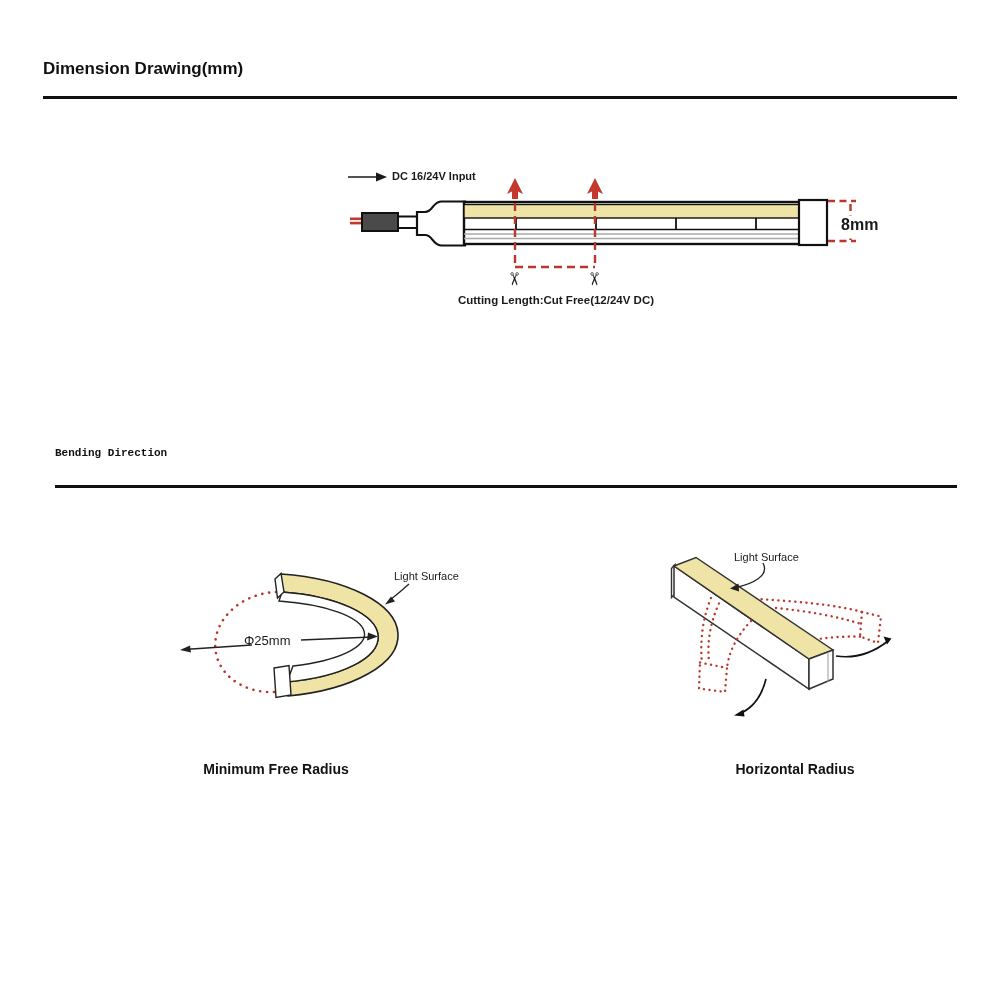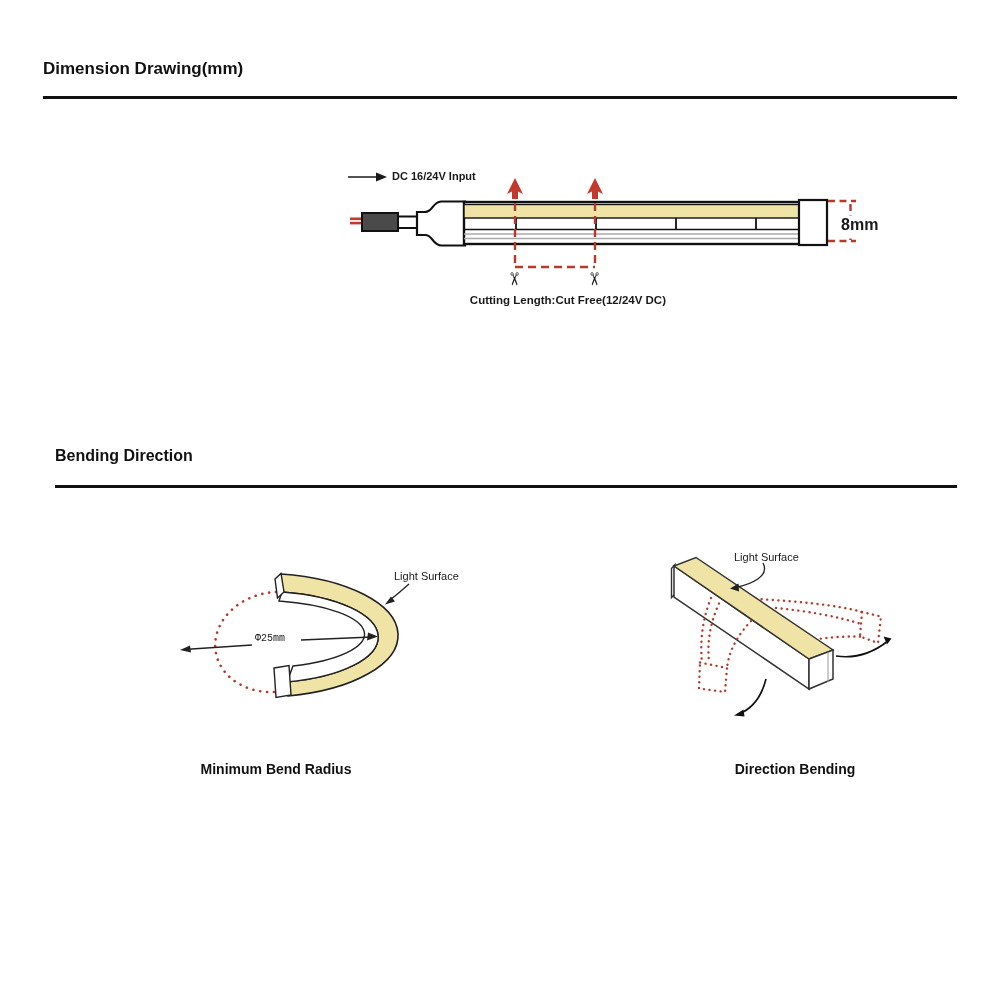--- a/index.html
+++ b/index.html
@@ -72,23 +72,23 @@
       <line x1="850.5" y1="204" x2="850.5" y2="240"></line>
       <line x1="828" y1="241" x2="856" y2="241"></line>
     </g>
   </svg>
 
   <span class="abs scissors" style="left:506px;top:270px;">✂</span>
   <span class="abs scissors" style="left:586px;top:270px;">✂</span>
 
   <div class="abs lbl bold" style="left:840px;top:216px;font-size:16px;background:#fff;padding:0 1px;">8mm</div>
 
-  <div class="abs lbl bold" style="left:446px;top:294px;width:220px;text-align:right;font-size:11.5px;">Cutting Length:Cut Free(12/24V DC)</div>
+  <div class="abs lbl bold" style="left:446px;top:294px;width:220px;text-align:center;font-size:11.5px;">Cutting Length:Cut Free(12/24V DC)</div>
 
-  <div class="abs sec-title" style="left:55px;top:447px;font-size:16px;">Bending Direction</div>
+  <div class="abs sec-title" style="left:55px;top:447px;font-size:11px;font-family:Liberation Mono, monospace;">Bending Direction</div>
   <div class="abs rule" style="left:55px;top:485px;width:902px;"></div>
 
   <svg style="left:150px;top:545px;" width="330" height="185" viewBox="150 545 330 185">
     <path d="M 276,592 A 58,48 -10 1 0 274,692" fill="none" stroke="#B8392C" stroke-width="2.6" stroke-dasharray="0.1 6.8" stroke-linecap="round"></path>
     <path d="M 281,574 A 138,62 0 0 1 288,696 L 287,682 A 118,46 0 0 0 282,592 Z" fill="#EFE3A5" stroke="#222" stroke-width="1.6"></path>
     <path d="M 282,592 A 118,46 0 0 1 287,682 L 293,666 A 110,34 0 0 0 279,601 Z" fill="#ffffff" stroke="#222" stroke-width="1.4"></path>
     <path d="M 275,579 L 281,573.5 L 284,592 L 277.5,598 Z" fill="#ffffff" stroke="#222" stroke-width="1.4"></path>
     <path d="M 274,668 L 289,665.5 L 291,695 L 276,697.5 Z" fill="#ffffff" stroke="#222" stroke-width="1.4"></path>
 
     <g>
@@ -100,21 +100,21 @@
       <polygon points="378,636.5 368,632.5 367,640.5" fill="#222"></polygon>
     </g>
 
     <g>
       <path d="M 409,584 Q 399,593 390,600" fill="none" stroke="#222" stroke-width="1.3"></path>
       <polygon points="385,604.5 391,596.5 395,601.5" fill="#222"></polygon>
     </g>
   </svg>
 
   <div class="abs lbl" style="left:394px;top:570px;font-size:11px;">Light Surface</div>
-  <div class="abs lbl" style="left:255px;top:633px;font-size:10px;font-family:Liberation Mono, monospace;">Φ25mm</div>
+  <div class="abs lbl" style="left:244px;top:633px;font-size:13px;">Φ25mm</div>
 
   <svg style="left:650px;top:540px;" width="280" height="190" viewBox="650 540 280 190">
 
     <g stroke="#B8392C" stroke-width="2.4" stroke-dasharray="0.1 5.5" stroke-linecap="round" fill="none">
       <path d="M 756,599 C 795,601 838,605 862,612"></path>
       <path d="M 862,612 L 881,616.5 L 878,643 L 860,636.5 Z"></path>
       <path d="M 860,636.5 C 836,636 810,639 789,645"></path>
       <path d="M 776,608 C 808,611 840,617 861,624"></path>
     </g>
 
@@ -143,16 +143,16 @@
     </g>
 
     <g>
       <path d="M 763,563 C 770,576 752,584 736,587.5" fill="none" stroke="#222" stroke-width="1.3"></path>
       <polygon points="730,588.5 738.5,583.5 739,591.5" fill="#222"></polygon>
     </g>
   </svg>
 
   <div class="abs lbl" style="left:734px;top:551px;font-size:11px;">Light Surface</div>
 
-  <div class="abs caption" style="left:156px;top:761px;width:240px;">Minimum Bend Radius</div>
-  <div class="abs caption" style="left:675px;top:761px;width:240px;">Direction Bending</div>
+  <div class="abs caption" style="left:156px;top:761px;width:240px;">Minimum Free Radius</div>
+  <div class="abs caption" style="left:675px;top:761px;width:240px;">Horizontal Radius</div>
 
 </div>
 
 </body></html>

